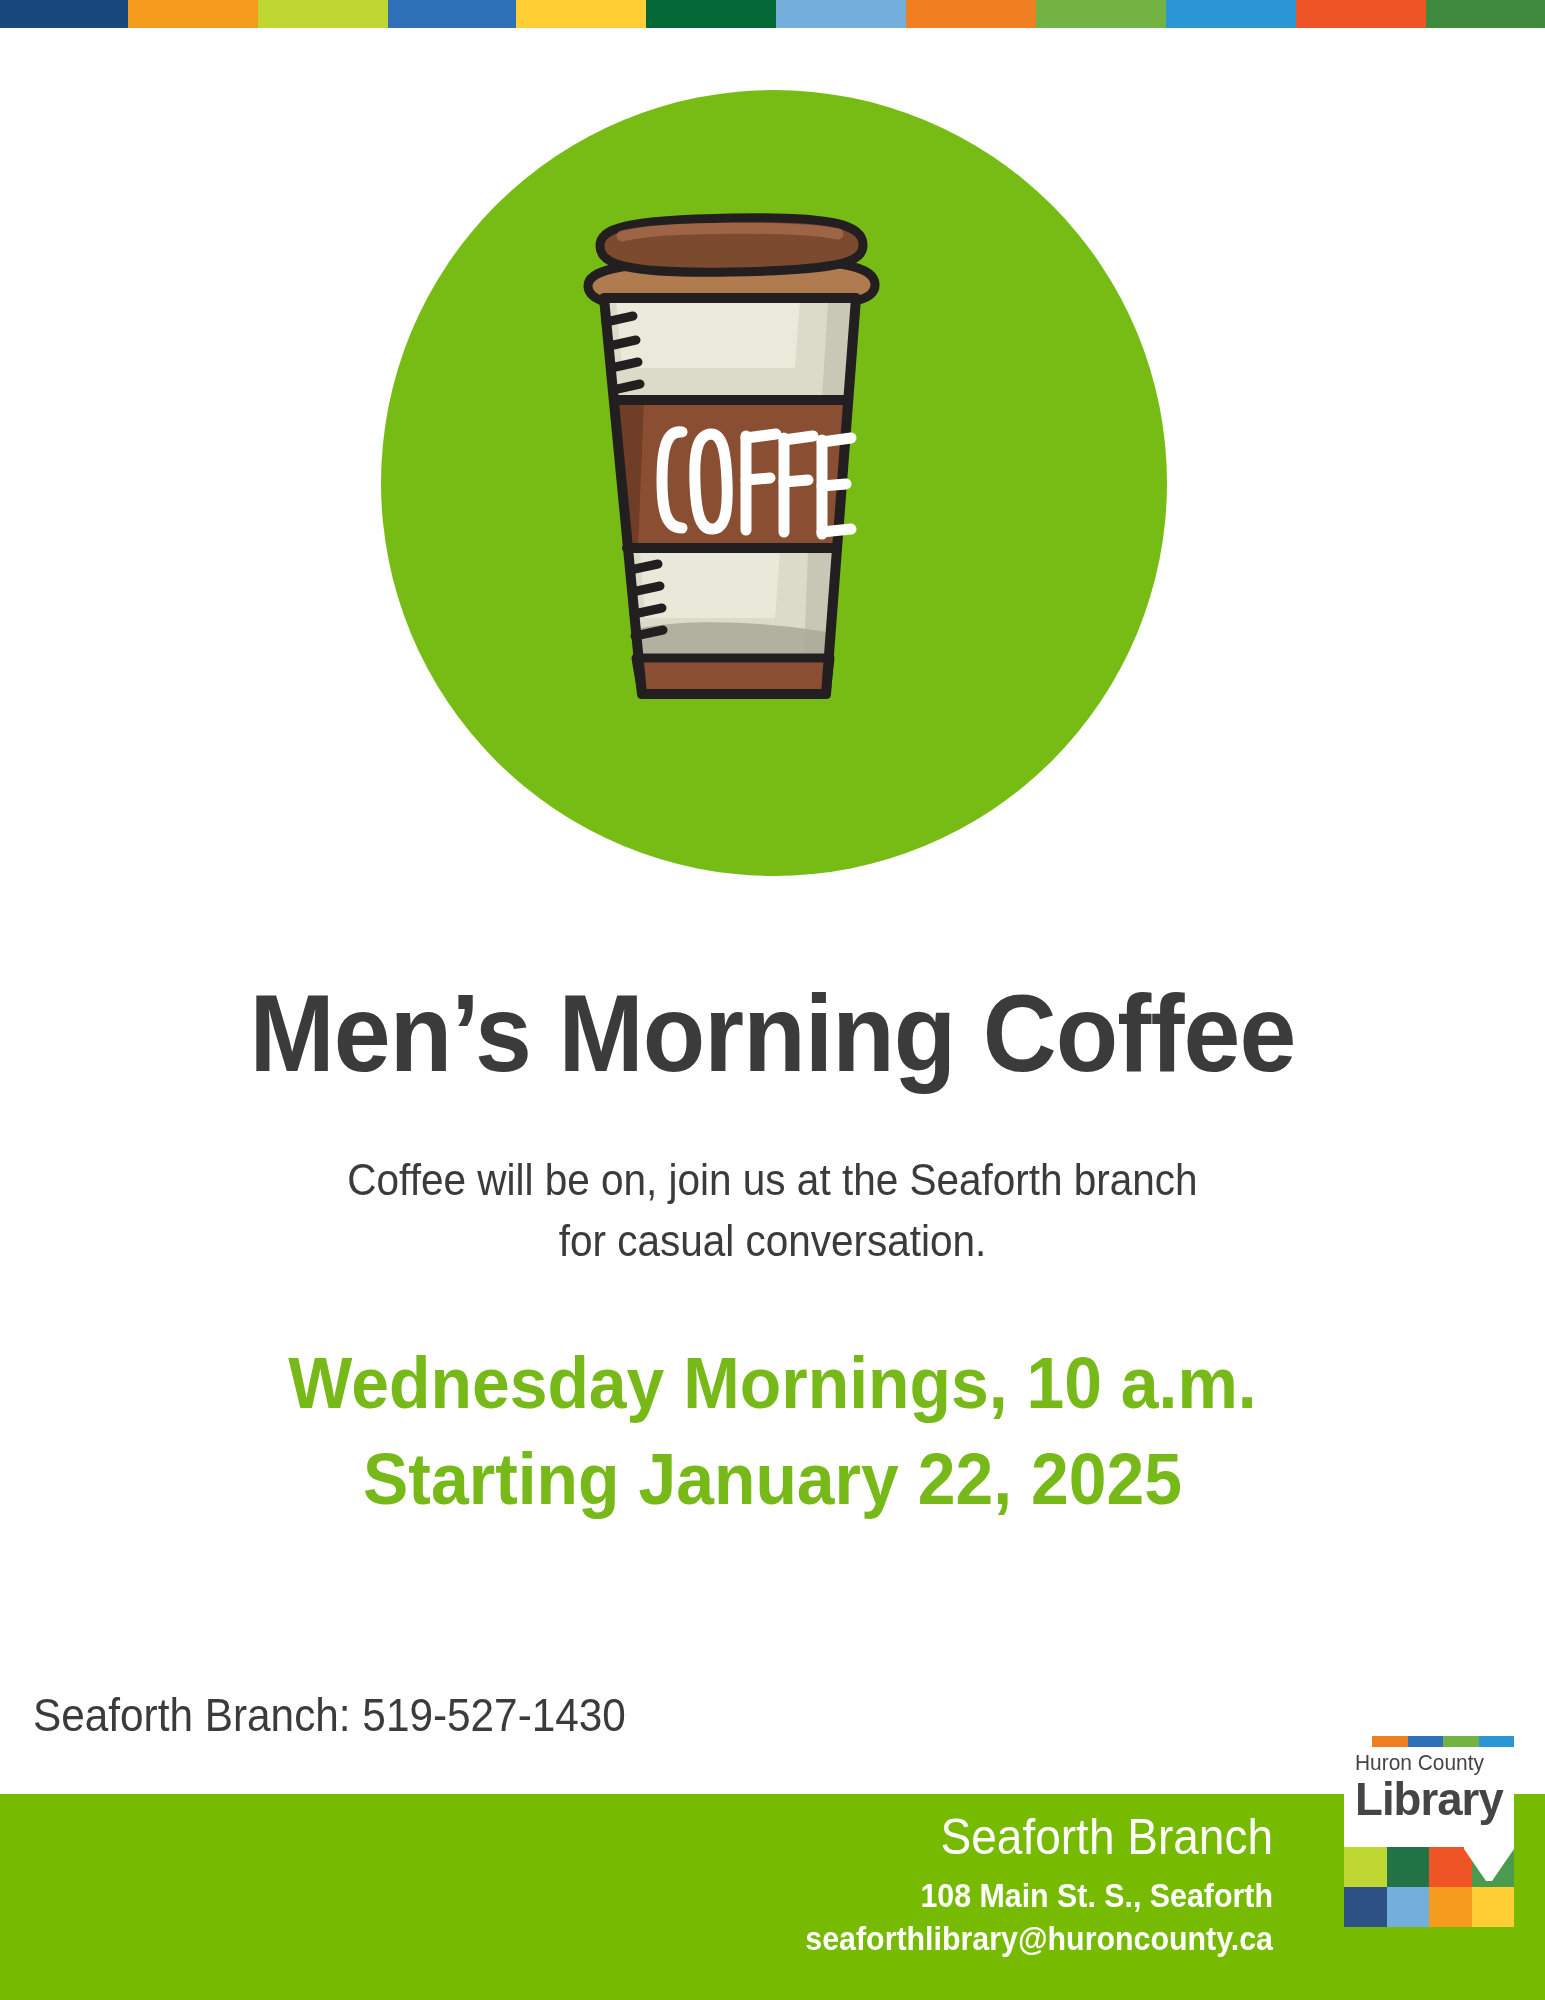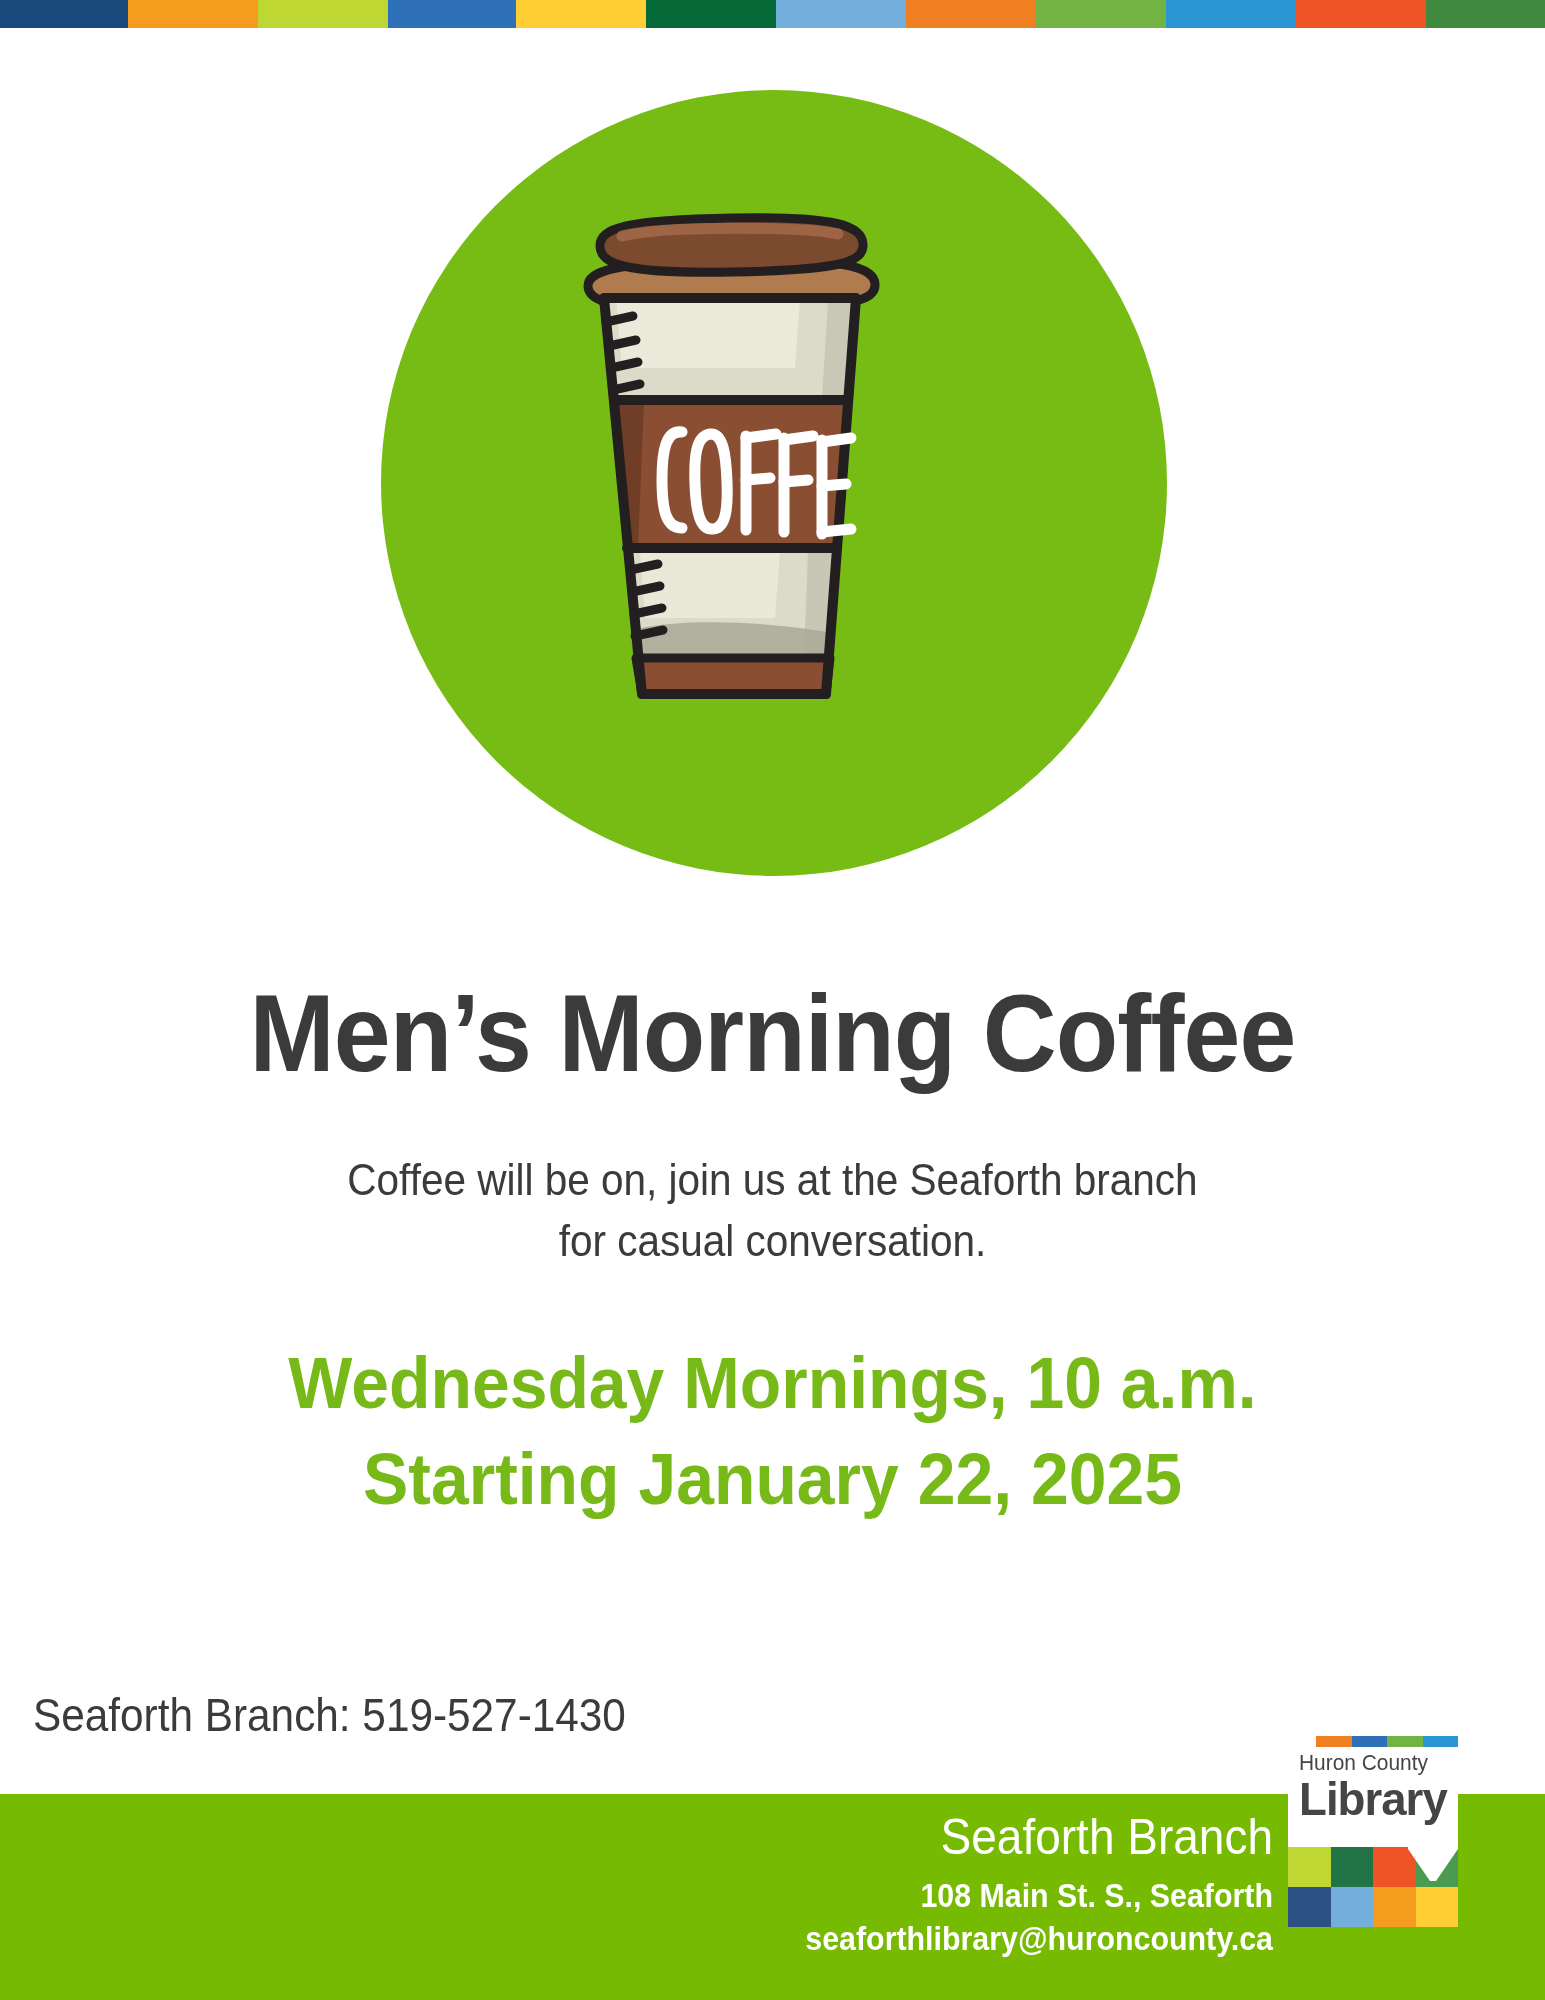--- a/index.html
+++ b/index.html
@@ -146,21 +146,21 @@
   .footer-email {
     font-size: 33px;
     font-weight: bold;
     line-height: 1.3;
     white-space: nowrap;
   }
 
   
   .logo {
     position: absolute;
-    left: 1288px;
+    left: 1344px;
     top: 1736px;
     width: 170px;
     height: 205px;
   }
   .logo-topstrip {
     position: absolute;
     left: 28px; top: 0;
     width: 142px; height: 11px;
     display: flex;
   }

